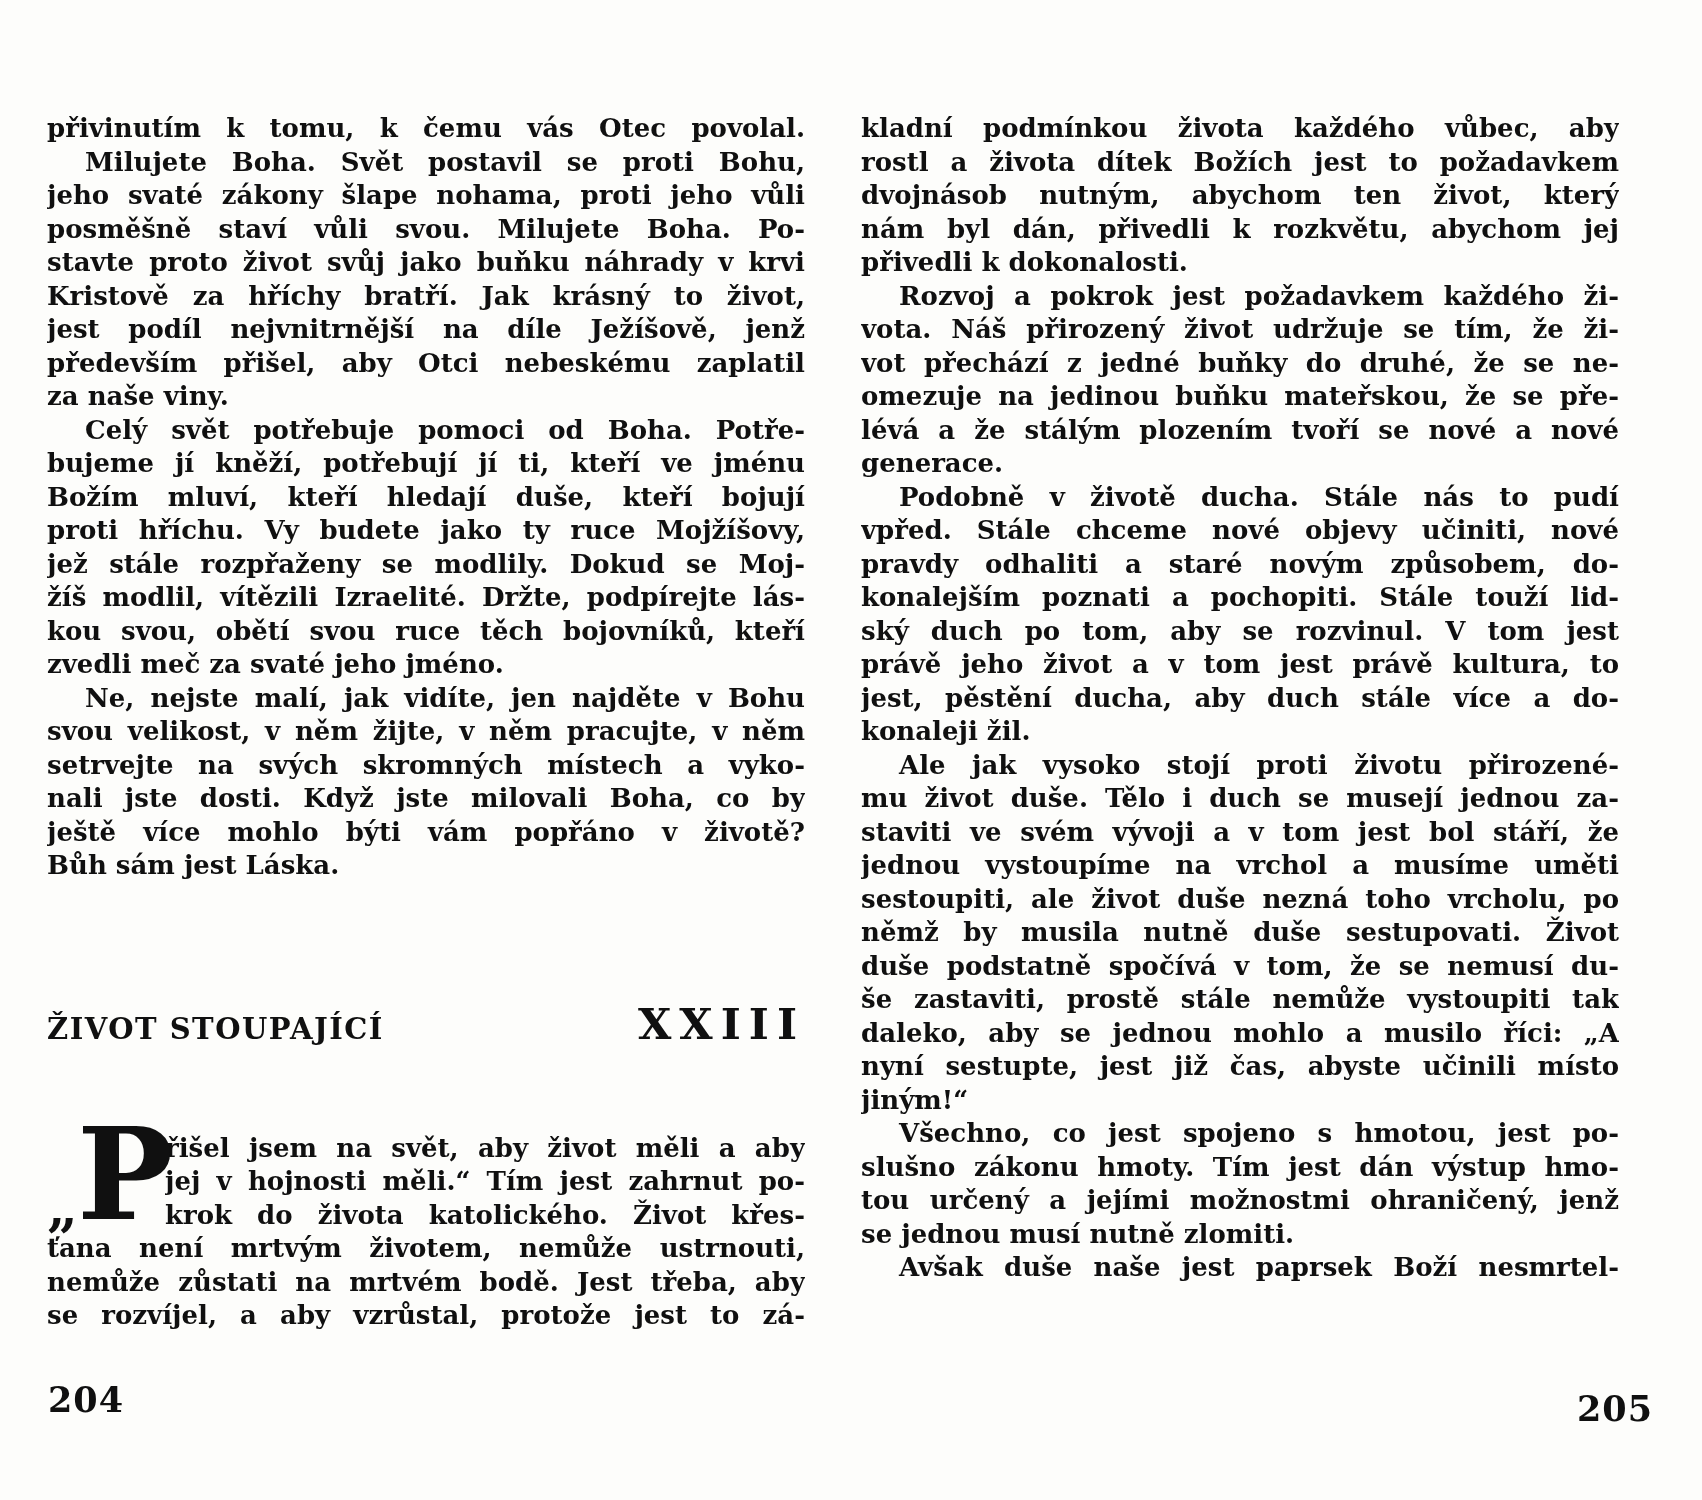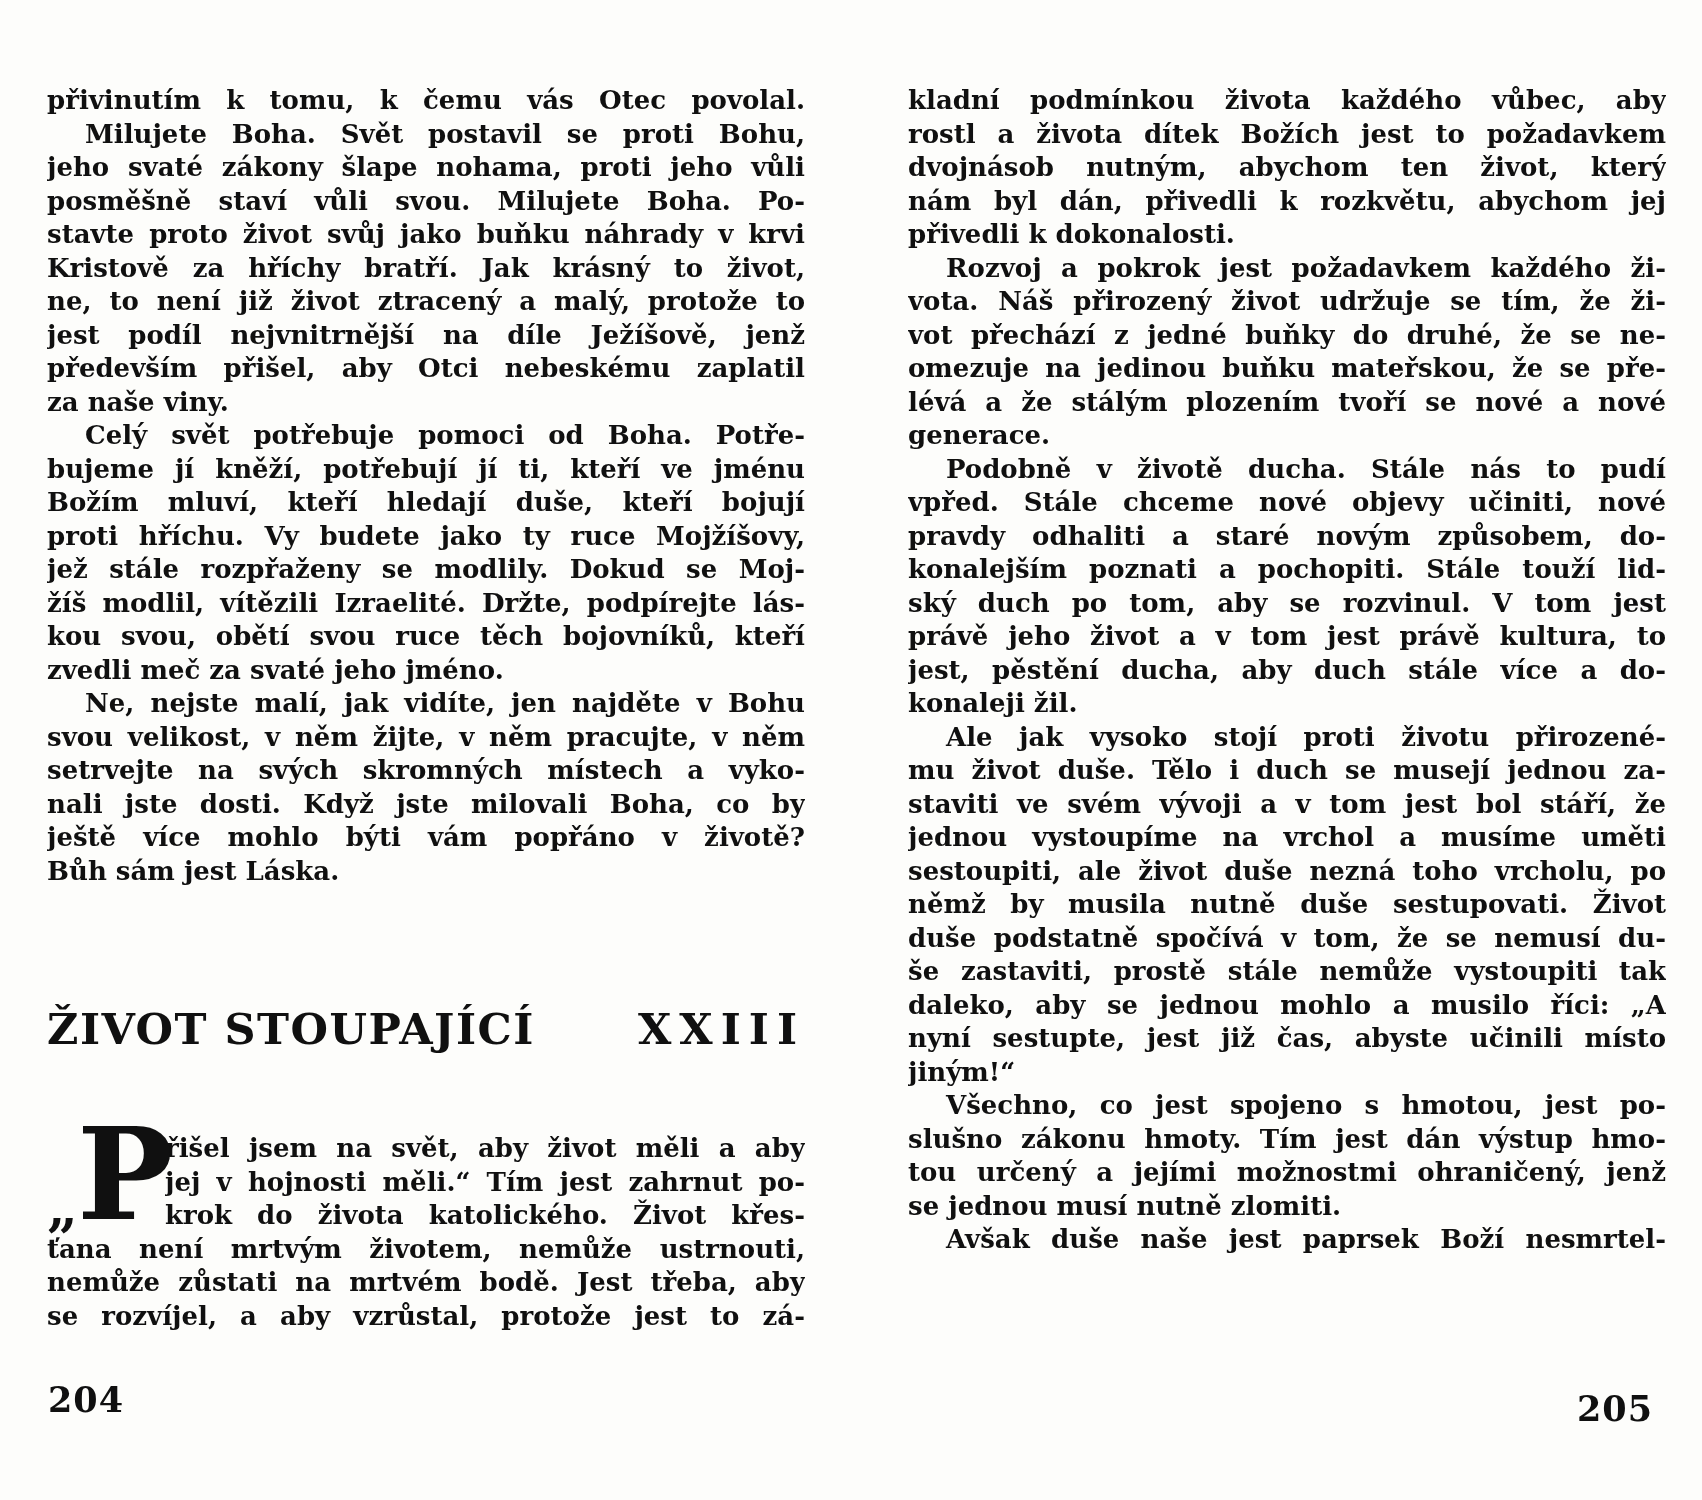--- a/index.html
+++ b/index.html
@@ -6,22 +6,22 @@
   .sheet{
     position:relative;
     width:1702px;height:1500px;
     background:var(--paper,#fdfdfb);
     color:var(--ink,#101010);
     font-family:"DejaVu Serif","Liberation Serif",serif;
     overflow:hidden;
   }
   .cols{
     display:flex;
-    padding:84px 59px 0 47px;
-    gap:103px;
+    padding:112px 59px 0 47px;
+    gap:56px;
   }
   .col{width:758px;flex:0 0 auto;}
   
   .ln{
     height:33.5px;
     line-height:33.5px;
     font-size:26px;
     font-weight:700;
     text-align:justify;
     text-align-last:justify;
@@ -33,21 +33,21 @@
   
   .heading-row{
     display:flex;
     justify-content:space-between;
     align-items:baseline;
     margin-top:116px;
     margin-bottom:78px;
     line-height:50px;
   }
   .heading-title{
-    font-size:43px;
+    font-size:29px;
     font-weight:700;
     letter-spacing:1.5px;
     white-space:nowrap;
   }
   .heading-chapter{
     font-size:43px;
     font-weight:700;
     letter-spacing:8px;
     white-space:nowrap;
   }
@@ -94,21 +94,20 @@
       <div>
           <div>
             <div class="ln">přivinutím k tomu, k čemu vás Otec povolal.</div>
           </div>
           <div>
             <div class="ln ind">Milujete Boha. Svět postavil se proti Bohu,</div>
             <div class="ln">jeho svaté zákony šlape nohama, proti jeho vůli</div>
             <div class="ln">posměšně staví vůli svou. Milujete Boha. Po-</div>
             <div class="ln">stavte proto život svůj jako buňku náhrady v krvi</div>
             <div class="ln">Kristově za hříchy bratří. Jak krásný to život,</div>
-            <div class="ln">ne, to není již život ztracený a malý, protože to</div>
             <div class="ln">jest podíl nejvnitrnější na díle Ježíšově, jenž</div>
             <div class="ln">především přišel, aby Otci nebeskému zaplatil</div>
             <div class="ln last">za naše viny.</div>
           </div>
           <div>
             <div class="ln ind">Celý svět potřebuje pomoci od Boha. Potře-</div>
             <div class="ln">bujeme jí kněží, potřebují jí ti, kteří ve jménu</div>
             <div class="ln">Božím mluví, kteří hledají duše, kteří bojují</div>
             <div class="ln">proti hříchu. Vy budete jako ty ruce Mojžíšovy,</div>
             <div class="ln">jež stále rozpřaženy se modlily. Dokud se Moj-</div>

